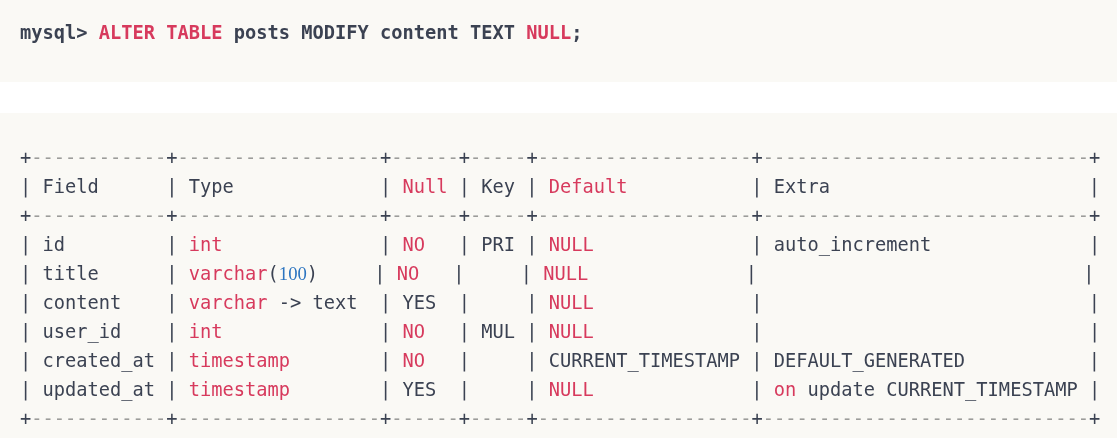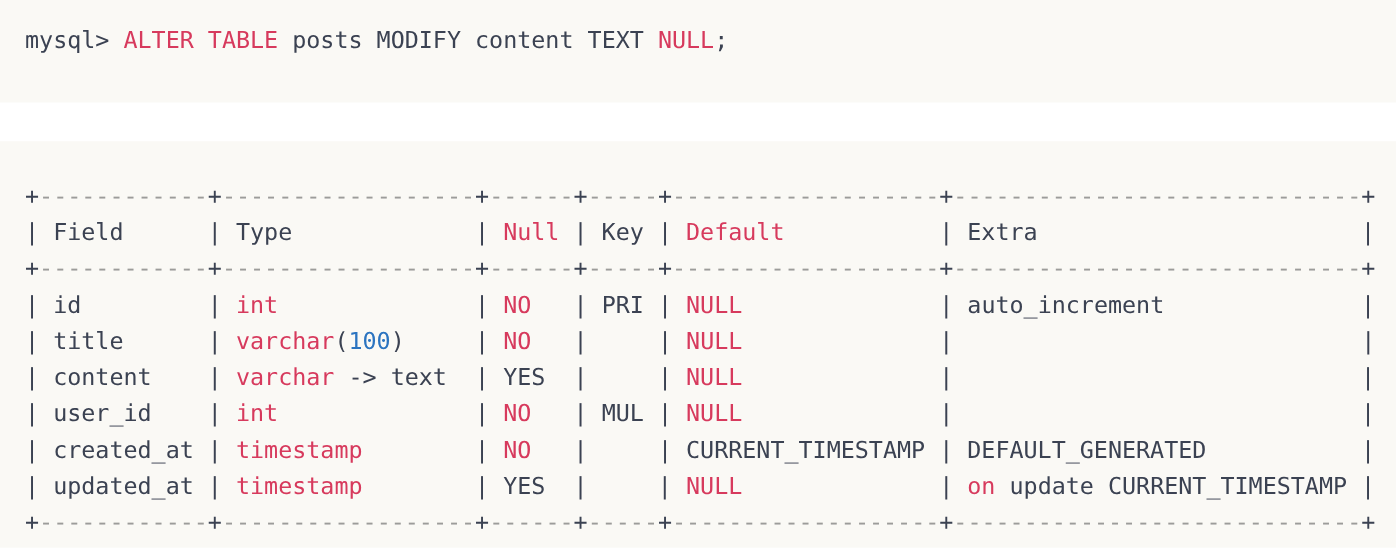--- a/index.html
+++ b/index.html
@@ -15,32 +15,33 @@
   }
   .code-block {
     background: var(--block-bg, #faf9f5);
     font-size: 18.7px;
     line-height: 29px;
     color: var(--text, #3b4252);
     white-space: pre;
   }
   .command-block {
     padding: 18px 32px 35px 20px;
+    font-weight: bold;
   }
   .result-block {
     margin-top: 31px;
     padding: 30px 20px 40px 20px;
   }
   .line {
     white-space: pre;
     height: 29px;
   }
   .c-text    { color: var(--text, #3b4252); }
   .c-keyword { color: var(--keyword, #d73a5d); }
-  .c-number  { color: var(--number, #2b74c0); }
+  .c-number  { color: var(--number, #2b74c0); font-family: Liberation Serif, serif; }
   .c-dash    { color: var(--dash, #9c9c9a); }
 </style>
 </head>
 <body>
 
 <div>
   <section class="code-block command-block"><div class="line"><span class="c-text">mysql&gt; </span><span class="c-keyword">ALTER TABLE</span><span class="c-text"> posts MODIFY content TEXT </span><span class="c-keyword">NULL</span><span class="c-text">;</span></div></section>
 
   <section class="code-block result-block"><div class="line"><span class="c-text">+</span><span class="c-dash">------------</span><span class="c-text">+</span><span class="c-dash">------------------</span><span class="c-text">+</span><span class="c-dash">------</span><span class="c-text">+</span><span class="c-dash">-----</span><span class="c-text">+</span><span class="c-dash">-------------------</span><span class="c-text">+</span><span class="c-dash">-----------------------------</span><span class="c-text">+</span></div><div class="line"><span class="c-text">| Field      | Type             | </span><span class="c-keyword">Null</span><span class="c-text"> | Key | </span><span class="c-keyword">Default</span><span class="c-text">           | Extra                       |</span></div><div class="line"><span class="c-text">+</span><span class="c-dash">------------</span><span class="c-text">+</span><span class="c-dash">------------------</span><span class="c-text">+</span><span class="c-dash">------</span><span class="c-text">+</span><span class="c-dash">-----</span><span class="c-text">+</span><span class="c-dash">-------------------</span><span class="c-text">+</span><span class="c-dash">-----------------------------</span><span class="c-text">+</span></div><div class="line"><span class="c-text">| id         | </span><span class="c-keyword">int</span><span class="c-text">              | </span><span class="c-keyword">NO</span><span class="c-text">   | PRI | </span><span class="c-keyword">NULL</span><span class="c-text">              | auto_increment              |</span></div><div class="line"><span class="c-text">| title      | </span><span class="c-keyword">varchar</span><span class="c-text">(</span><span class="c-number">100</span><span class="c-text">)</span><span class="c-text">     | </span><span class="c-keyword">NO</span><span class="c-text">   |     | </span><span class="c-keyword">NULL</span><span class="c-text">              |                             |</span></div><div class="line"><span class="c-text">| content    | </span><span class="c-keyword">varchar</span><span class="c-text"> -&gt; text  | YES  |     | </span><span class="c-keyword">NULL</span><span class="c-text">              |                             |</span></div><div class="line"><span class="c-text">| user_id    | </span><span class="c-keyword">int</span><span class="c-text">              | </span><span class="c-keyword">NO</span><span class="c-text">   | MUL | </span><span class="c-keyword">NULL</span><span class="c-text">              |                             |</span></div><div class="line"><span class="c-text">| created_at | </span><span class="c-keyword">timestamp</span><span class="c-text">        | </span><span class="c-keyword">NO</span><span class="c-text">   |     | CURRENT_TIMESTAMP | DEFAULT_GENERATED           |</span></div><div class="line"><span class="c-text">| updated_at | </span><span class="c-keyword">timestamp</span><span class="c-text">        | YES  |     | </span><span class="c-keyword">NULL</span><span class="c-text">              | </span><span class="c-keyword">on</span><span class="c-text"> update CURRENT_TIMESTAMP |</span></div><div class="line"><span class="c-text">+</span><span class="c-dash">------------</span><span class="c-text">+</span><span class="c-dash">------------------</span><span class="c-text">+</span><span class="c-dash">------</span><span class="c-text">+</span><span class="c-dash">-----</span><span class="c-text">+</span><span class="c-dash">-------------------</span><span class="c-text">+</span><span class="c-dash">-----------------------------</span><span class="c-text">+</span></div></section>
 </div>

